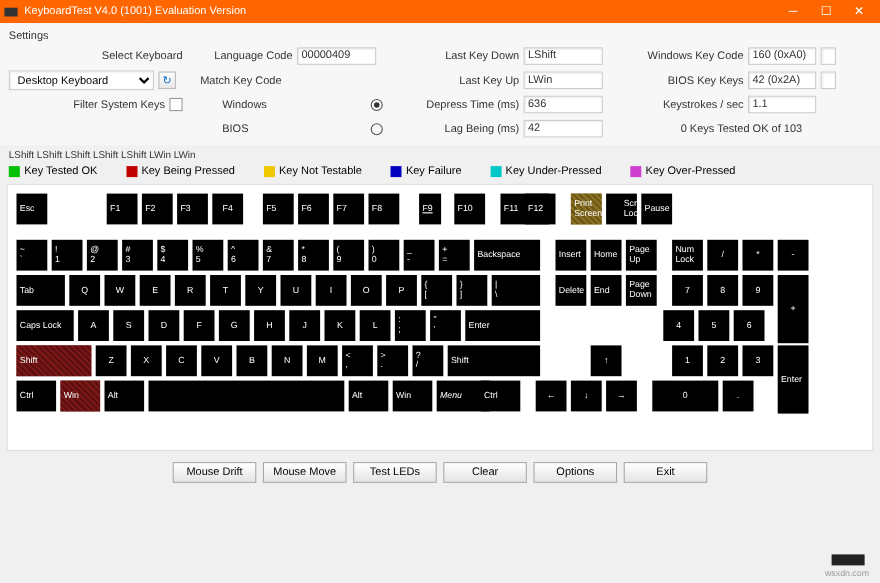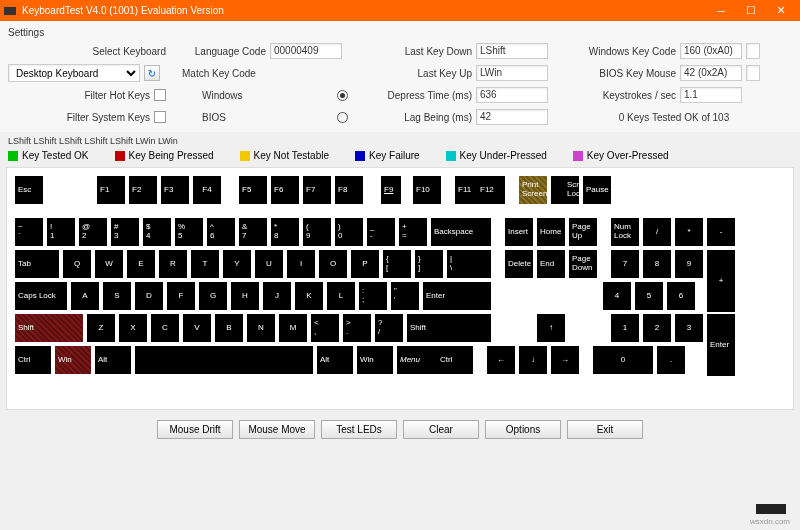--- a/index.html
+++ b/index.html
@@ -55,24 +55,20 @@
 
     <div class="col" style="width:158px">
       <div class="row">
           <span class="lbl" style="width:100%">Select Keyboard</span>
         </div>
       <div class="row">
         <select class="val" style="width:132px"><option>Desktop Keyboard</option></select>
         <div class="refresh">↻</div>
       </div>
       <div class="row">
-          <span class="lbl" style="flex:1">Filter Hot Keys</span>
-          <div class="chk"></div>
-        </div>
-      <div class="row">
           <span class="lbl" style="flex:1">Filter System Keys</span>
           <div class="chk"></div>
         </div>
     </div>
 
     <div class="col" style="width:180px">
       <div class="row">
           <span class="lbl" style="width:84px">Language Code</span>
           <span class="val" style="width:72px">00000409</span>
         </div>
@@ -114,21 +110,21 @@
         </div>
     </div>
 
     <div class="col" style="width:200px">
       <div class="row">
           <span class="lbl" style="width:102px">Windows Key Code</span>
           <span class="val" style="width:62px">160 (0xA0)</span>
           <span class="val" style="width:14px"></span>
         </div>
       <div class="row">
-          <span class="lbl" style="width:102px">BIOS Key Mouse</span>
+          <span class="lbl" style="width:102px">BIOS Key Keys</span>
           <span class="val" style="width:62px">42 (0x2A)</span>
           <span class="val" style="width:14px"></span>
         </div>
       <div class="row">
           <span class="lbl" style="width:102px">Keystrokes / sec</span>
           <span class="val" style="width:62px">1.1</span>
         </div>
       <div class="row">
           <span class="lbl" style="flex:1;text-align:center">0 Keys Tested OK of 103</span>
         </div>

